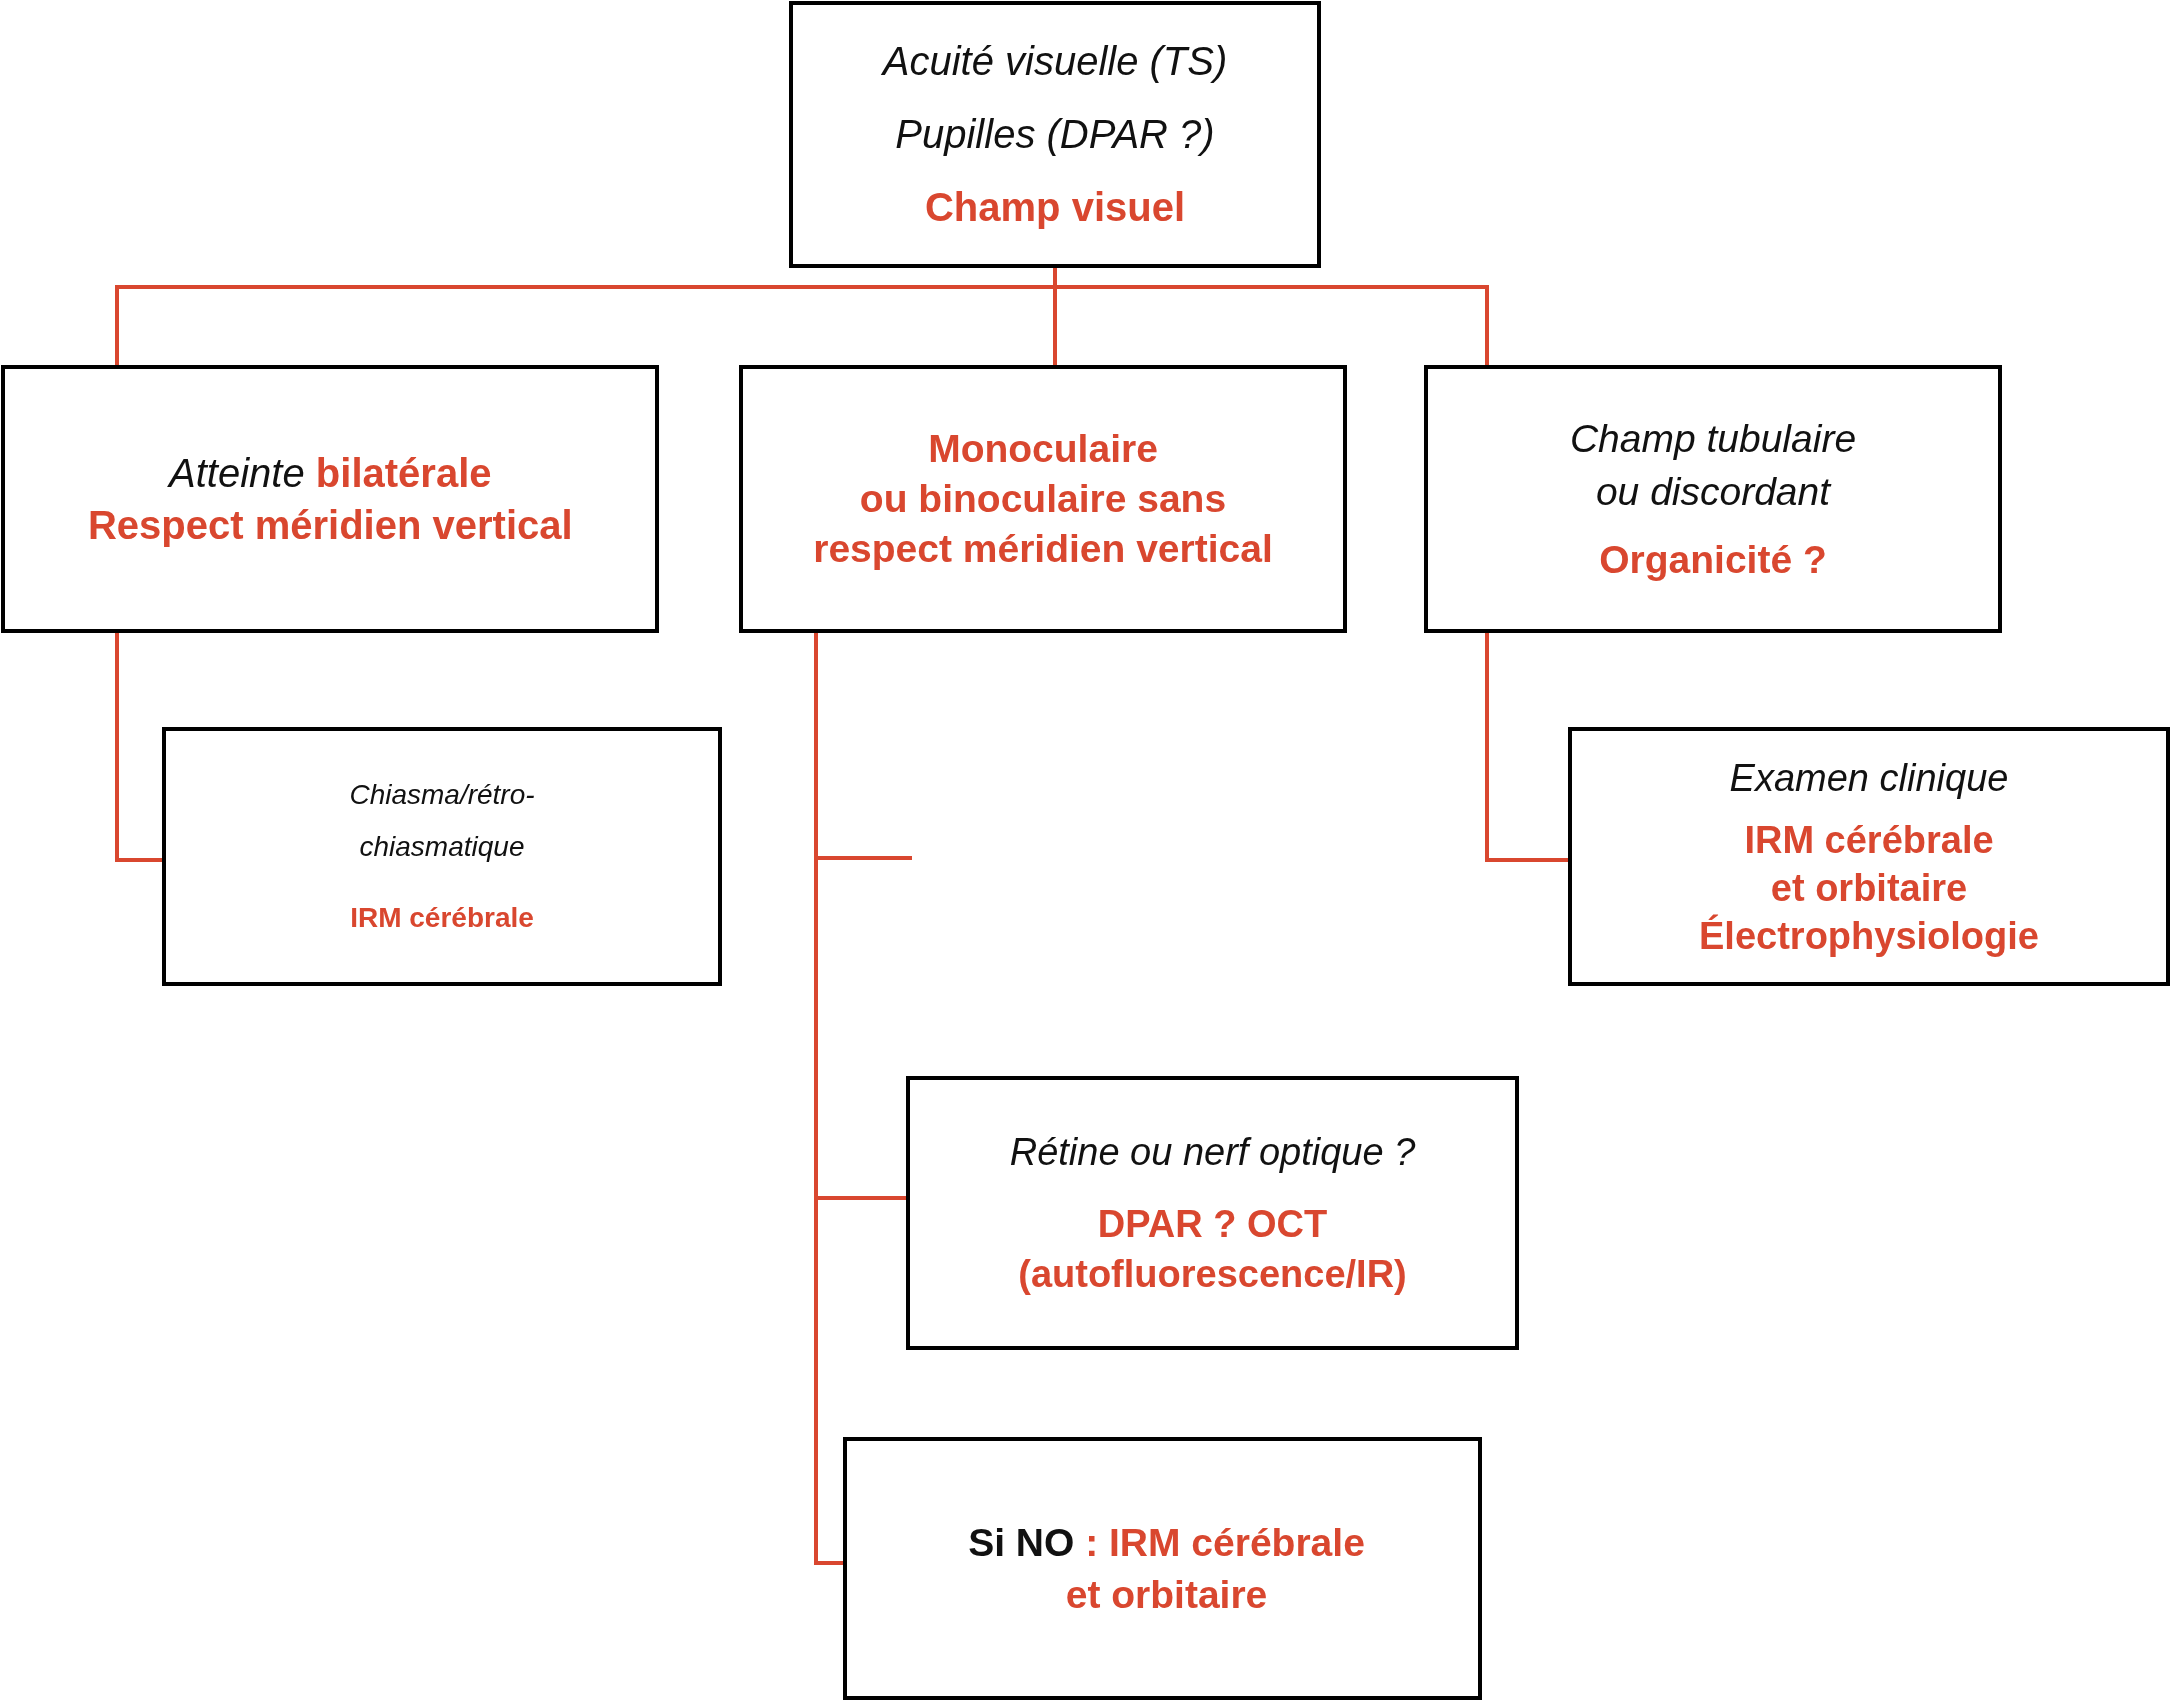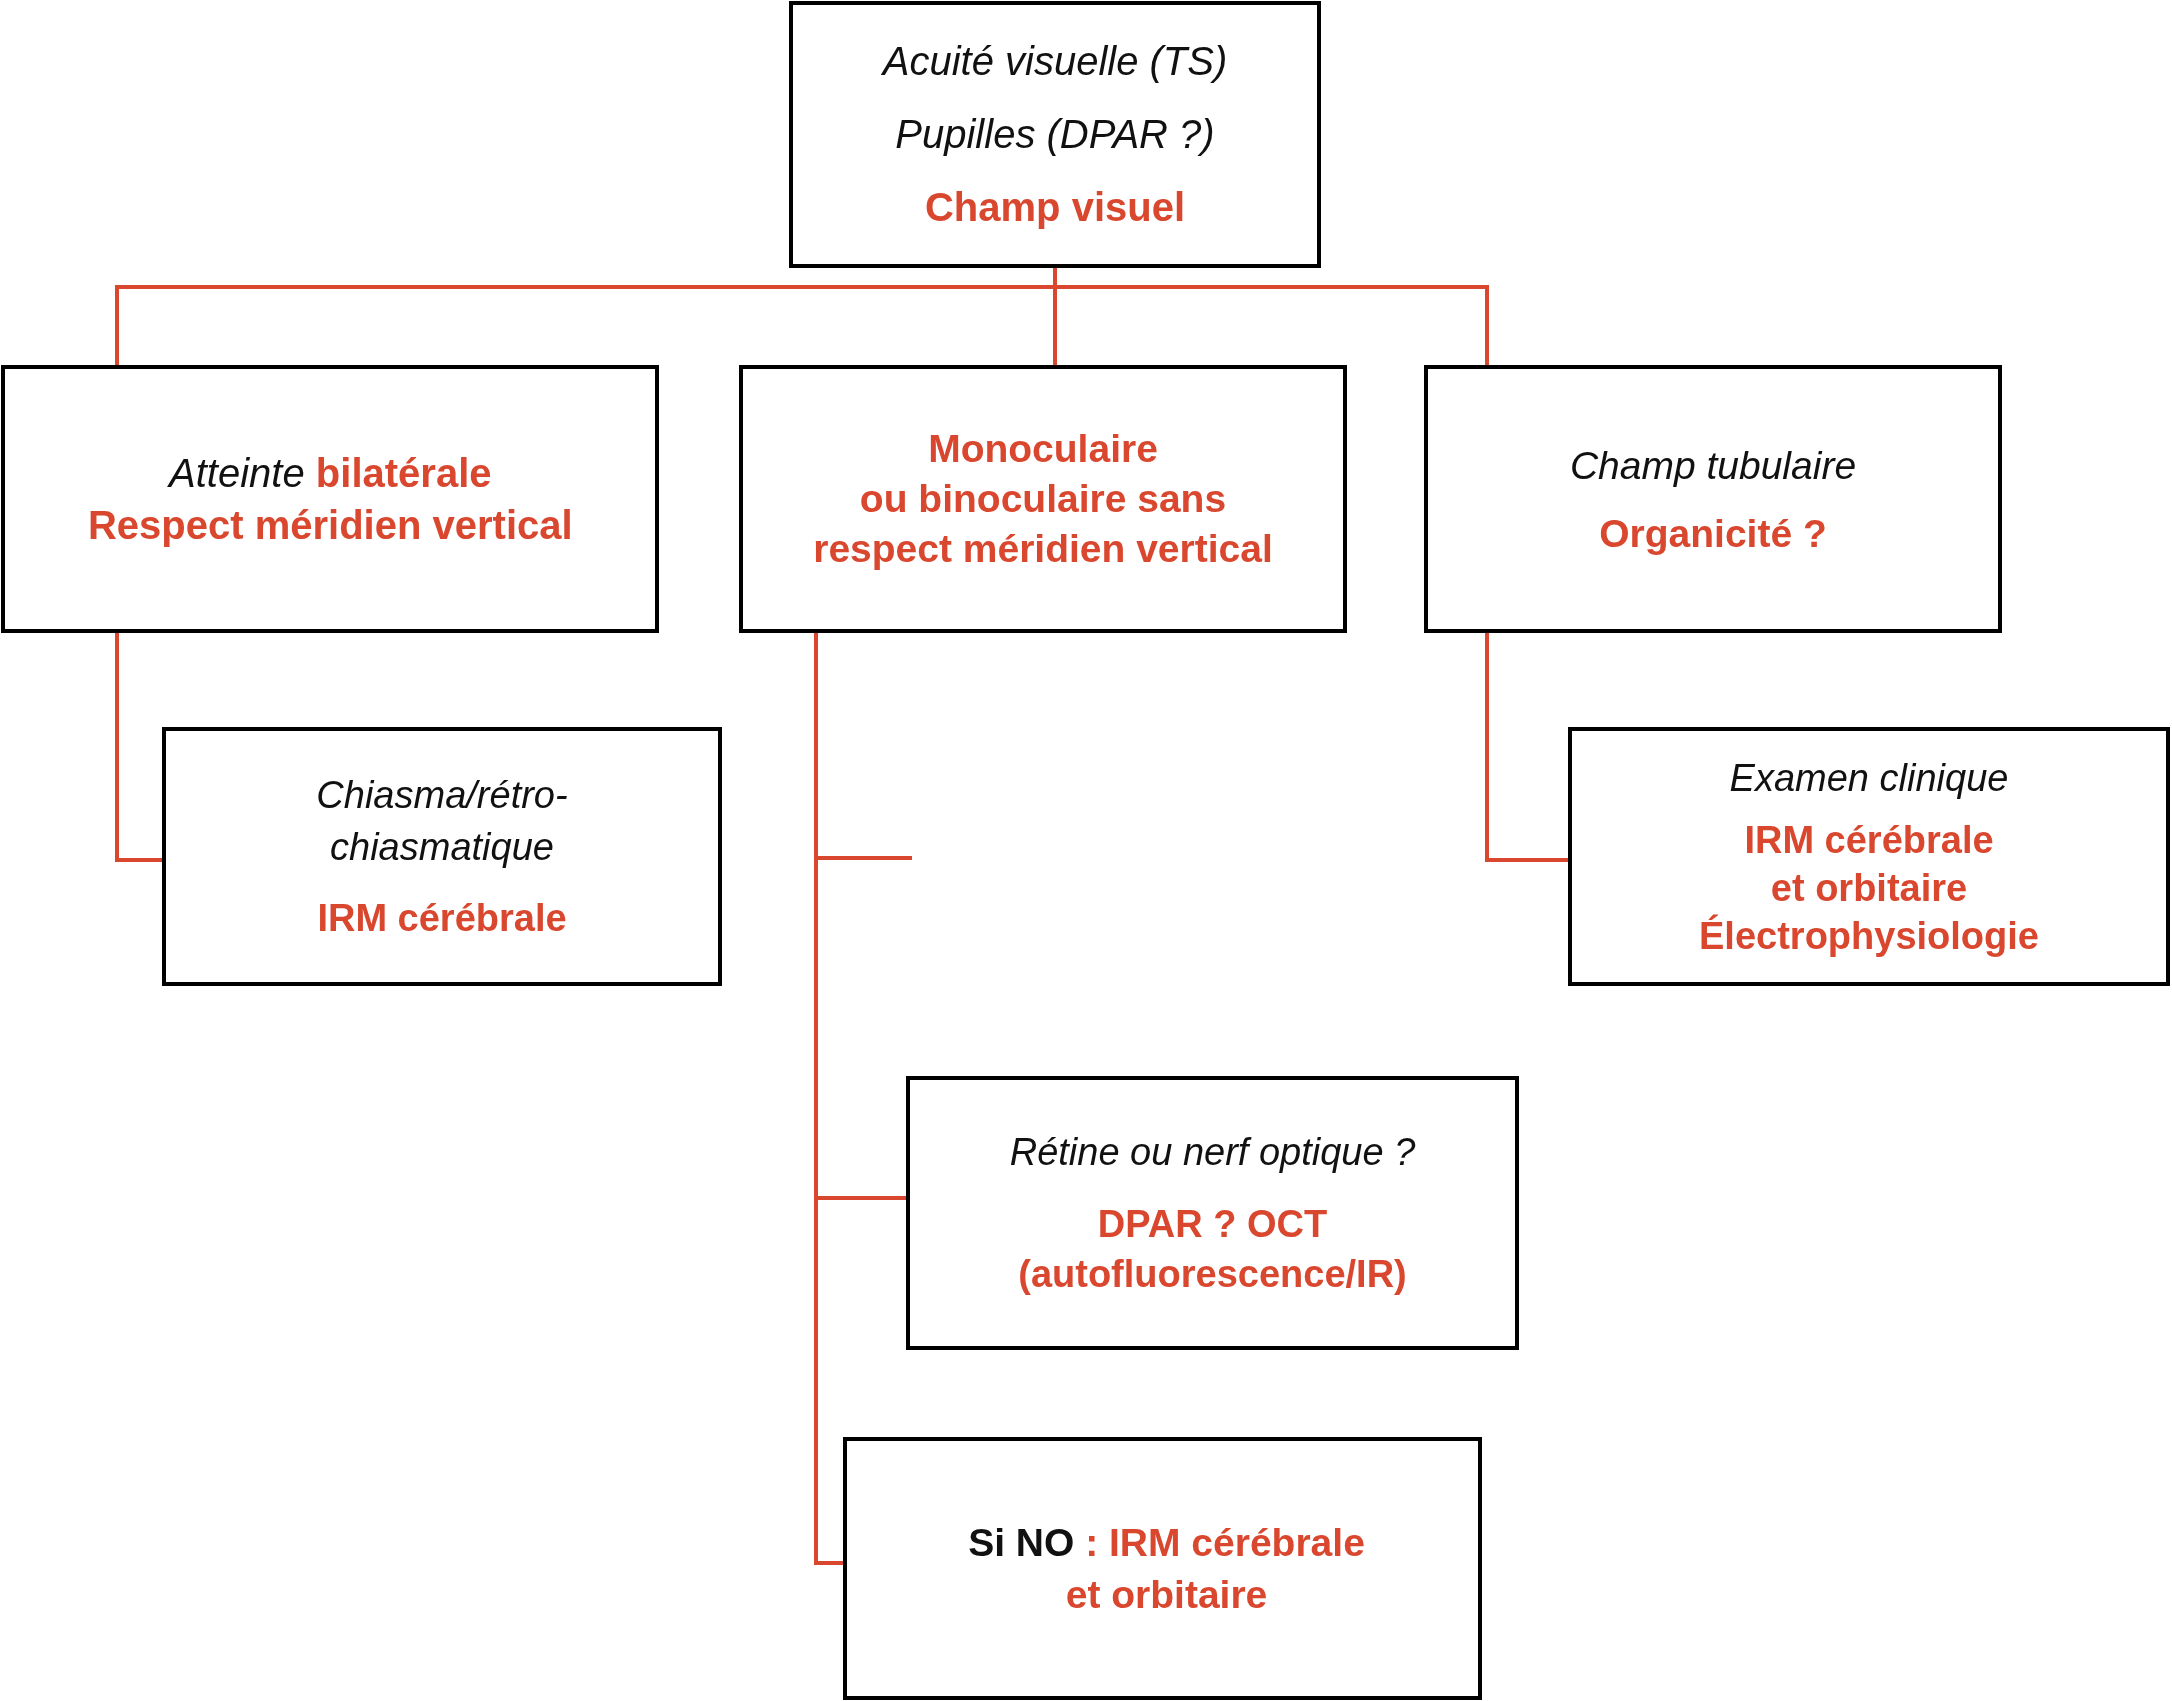--- a/index.html
+++ b/index.html
@@ -44,21 +44,21 @@
   #n-milieux    { left:907px; top:717px; width:536px;  height:268px; }
   #n-examen     { left:1568px; top:727px; width:602px;  height:259px; }
   #n-retine     { left:906px; top:1076px; width:613px;  height:274px; }
   #n-sino       { left:843px; top:1437px; width:639px; height:263px; }
 
   
   #n-root .line      { font-size:40px; line-height:73px; }
   #n-bilateral .line { font-size:40px; line-height:52px; }
   #n-monocular .line { font-size:39px; line-height:50px; }
   #n-tubular .line   { font-size:39px; line-height:53px; }
-  #n-chiasma .line   { font-size:38px; line-height:52px; }
+  #n-chiasma .line   { font-size:28px; line-height:52px; }
   #n-chiasma .sp     { height:19px; }
   #n-milieux .line   { font-size:38px; line-height:45px; }
   #n-examen .line    { font-size:38px; line-height:48px; }
   #n-examen .sp      { height:14px; }
   #n-retine .line    { font-size:38px; line-height:50px; }
   #n-retine .sp      { height:21.4px; }
   #n-sino .line      { font-size:39px; line-height:52px;padding-left:8px; }
   #n-tubular .sp     { height:15px; }
   .sp{ display:block; width:100%; }
 </style>
@@ -100,20 +100,21 @@
   </div>
 
   <div class="node" id="n-monocular">
     <span class="line org">Monoculaire</span>
     <span class="line org">ou binoculaire sans</span>
     <span class="line org">respect méridien vertical</span>
   </div>
 
   <div class="node" id="n-tubular">
     <span class="line blk">Champ tubulaire</span>
+    <span class="line blk">ou discordant</span>
     <span class="sp"></span>
     <span class="line org">Organicité ?</span>
   </div>
 
   <div class="node" id="n-chiasma">
     <span class="line blk">Chiasma/rétro-</span>
     <span class="line blk">chiasmatique</span>
     <span class="sp"></span>
     <span class="line org">IRM cérébrale</span>
   </div>

